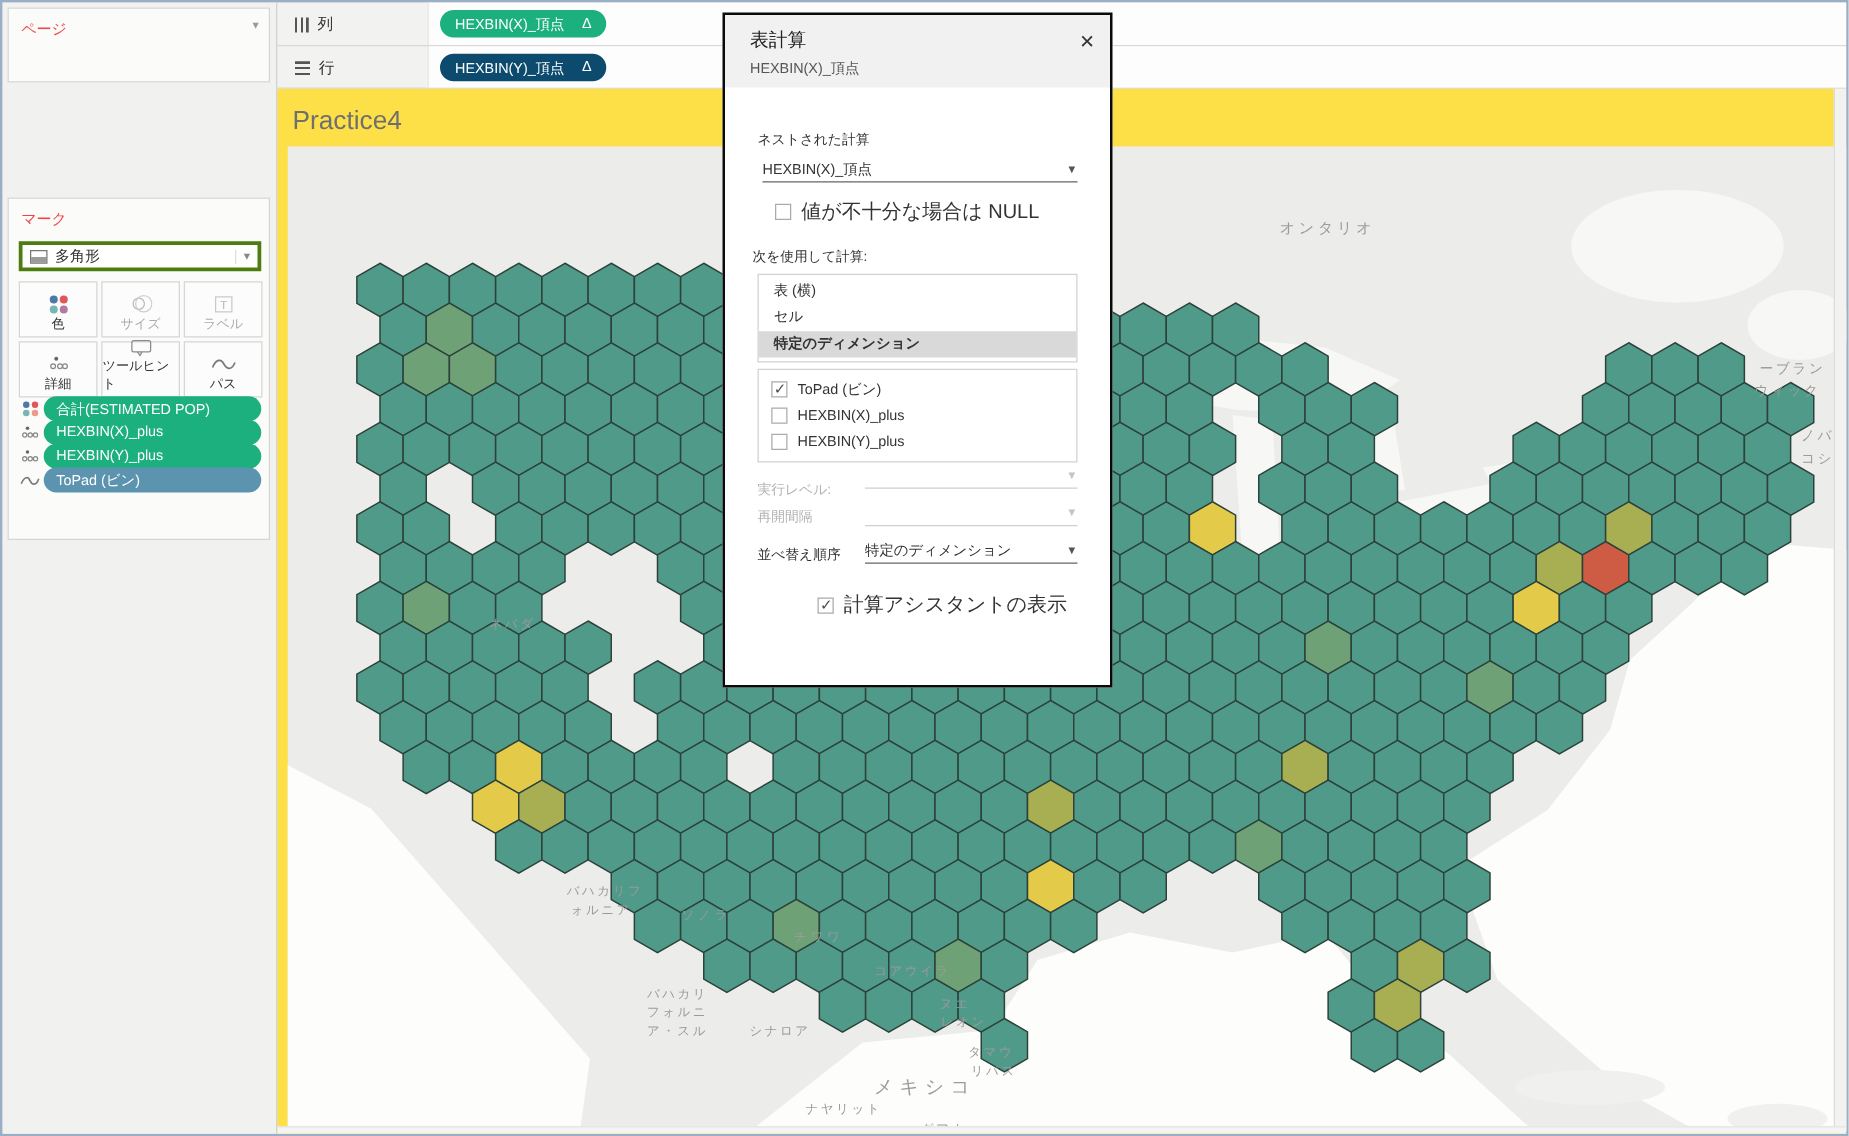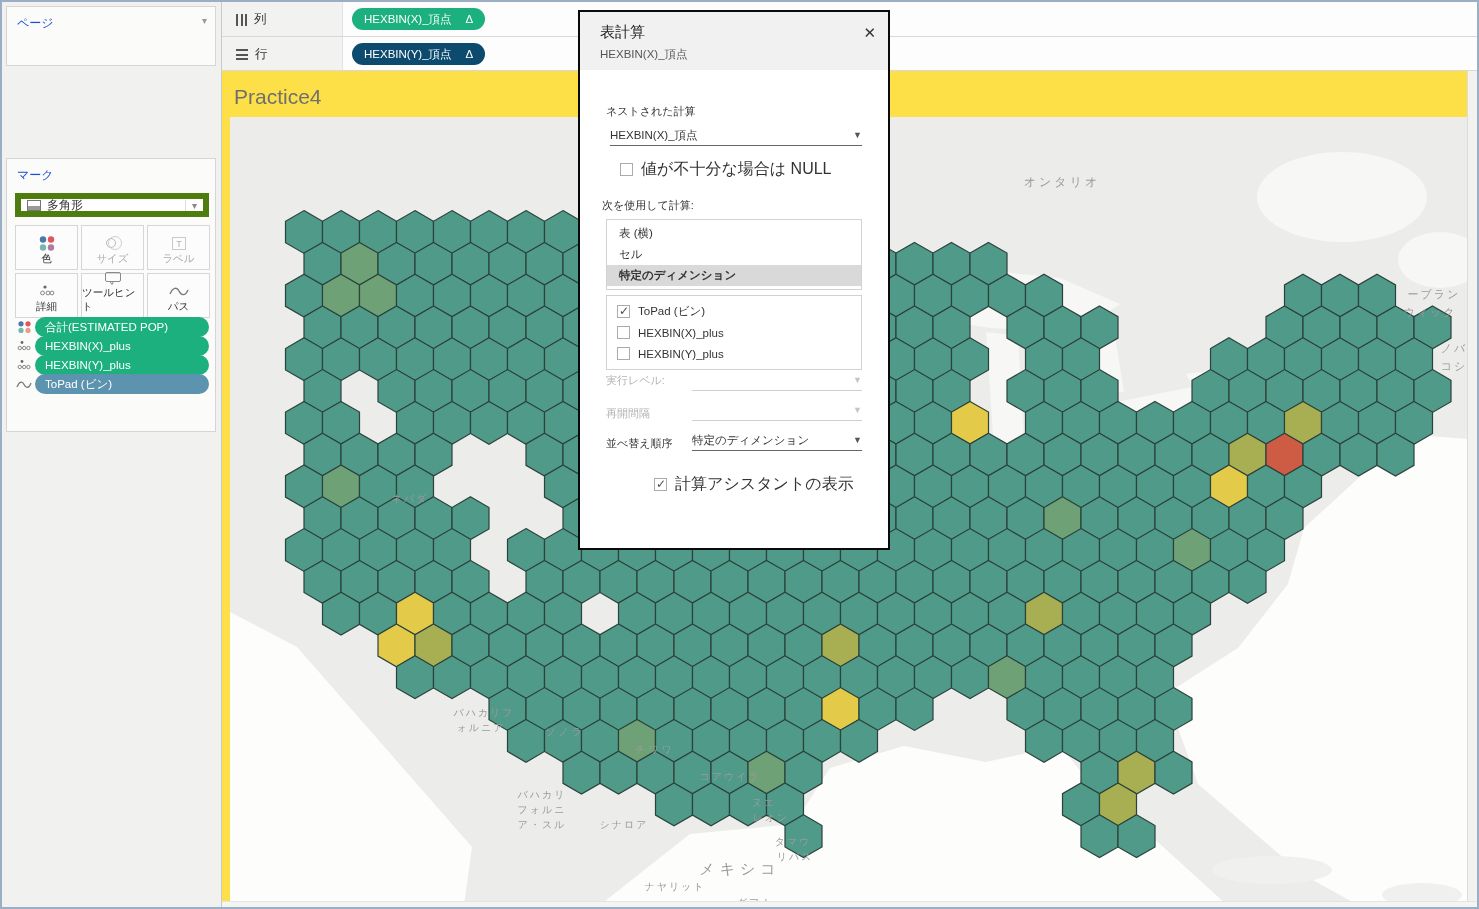--- a/index.html
+++ b/index.html
@@ -1,26 +1,26 @@
 <!DOCTYPE html>
 <html><head>
 <meta charset="utf-8">
 <style>
   html,body{margin:0;padding:0;background:#fff;}
   body{font-family:"Liberation Sans","DejaVu Sans",sans-serif;}
   .app{position:relative;width:1479px;height:909px;box-sizing:border-box;border:2px solid #9AAEC6;background:#F1F1F0;overflow:hidden;}
   
   .left-panel{position:absolute;left:0;top:0;width:219px;height:100%;background:#F1F1F0;border-right:1px solid #C9C9C9;}
   .card{position:absolute;left:4px;right:5px;background:#FBFBFA;border:1px solid #D5D5D5;box-sizing:border-box;}
-  .card-label{position:absolute;left:10px;top:8px;font-size:12px;color:#1d4ed8;}
+  .card-label{position:absolute;left:10px;top:8px;font-size:12px;color:#ef4444;}
   .card-caret{position:absolute;right:8px;top:8px;font-size:10px;color:#9a9a9a;}
   .card-pages{top:4px;height:60px;}
   .card-filters{top:70px;height:80px;}
   .card-marks{top:156px;height:274px;}
-  .mark-type{position:absolute;left:8px;top:34px;width:194px;height:24px;background:#fff;border:6px solid #4d7c0f;box-sizing:border-box;font-size:12px;color:#333;display:flex;align-items:center;gap:6px;padding:0 6px;}
+  .mark-type{position:absolute;left:8px;top:34px;width:194px;height:24px;background:#fff;border:3px solid #4d7c0f;box-sizing:border-box;font-size:12px;color:#333;display:flex;align-items:center;gap:6px;padding:0 6px;}
   .mark-type .mt-caret{margin-left:auto;color:#888;font-size:10px;border-left:1px solid #ddd;padding-left:6px;}
   .poly-icon{display:inline-block;width:14px;height:11px;border:1px solid #777;box-sizing:border-box;background:linear-gradient(180deg,#fff 55%,#9a9a9a 55%);}
   .marks-buttons{position:absolute;left:8px;top:66px;display:grid;grid-template-columns:repeat(3,63px);grid-auto-rows:45px;gap:3px;}
   .mbtn{background:#FCFCFC;border:1px solid #D6D6D6;box-sizing:border-box;display:flex;flex-direction:column;align-items:center;justify-content:flex-end;padding-bottom:3px;}
   .mbtn .micon{height:18px;display:flex;align-items:center;}
   .mbtn .mlabel{font-size:10.5px;color:#333;}
   .mbtn.disabled .mlabel{color:#ABABAB;}
   .marks-pills{position:absolute;left:6px;top:160px;right:6px;}
   .pill-row{display:flex;align-items:center;height:16px;margin-bottom:3px;}
   .pill-row .picon{width:22px;display:flex;justify-content:center;}
@@ -692,21 +692,21 @@
         </div>
         <div class="chk-row">
           <span class="cb"></span>
           <span>HEXBIN(X)_plus</span>
         </div>
         <div class="chk-row">
           <span class="cb"></span>
           <span>HEXBIN(Y)_plus</span>
         </div>
       </div>
-    <div class="dlg-label dim" style="left:26px;top:361px;">実行レベル:</div>
+    <div class="dlg-label dim" style="left:26px;top:372px;">実行レベル:</div>
     <div class="dlg-select dim" style="left:112px;top:358px;width:170px;">
       <span class="sel-caret">▼</span>
     </div>
     <div class="dlg-label dim" style="left:26px;top:394px;">再開間隔</div>
     <div class="dlg-select dim" style="left:112px;top:388px;width:170px;">
       <span class="sel-caret">▼</span>
     </div>
     <div class="dlg-label" style="left:26px;top:424px;">並べ替え順序</div>
     <div class="dlg-select" style="left:112px;top:418px;width:170px;">
       <span>特定のディメンション</span>

